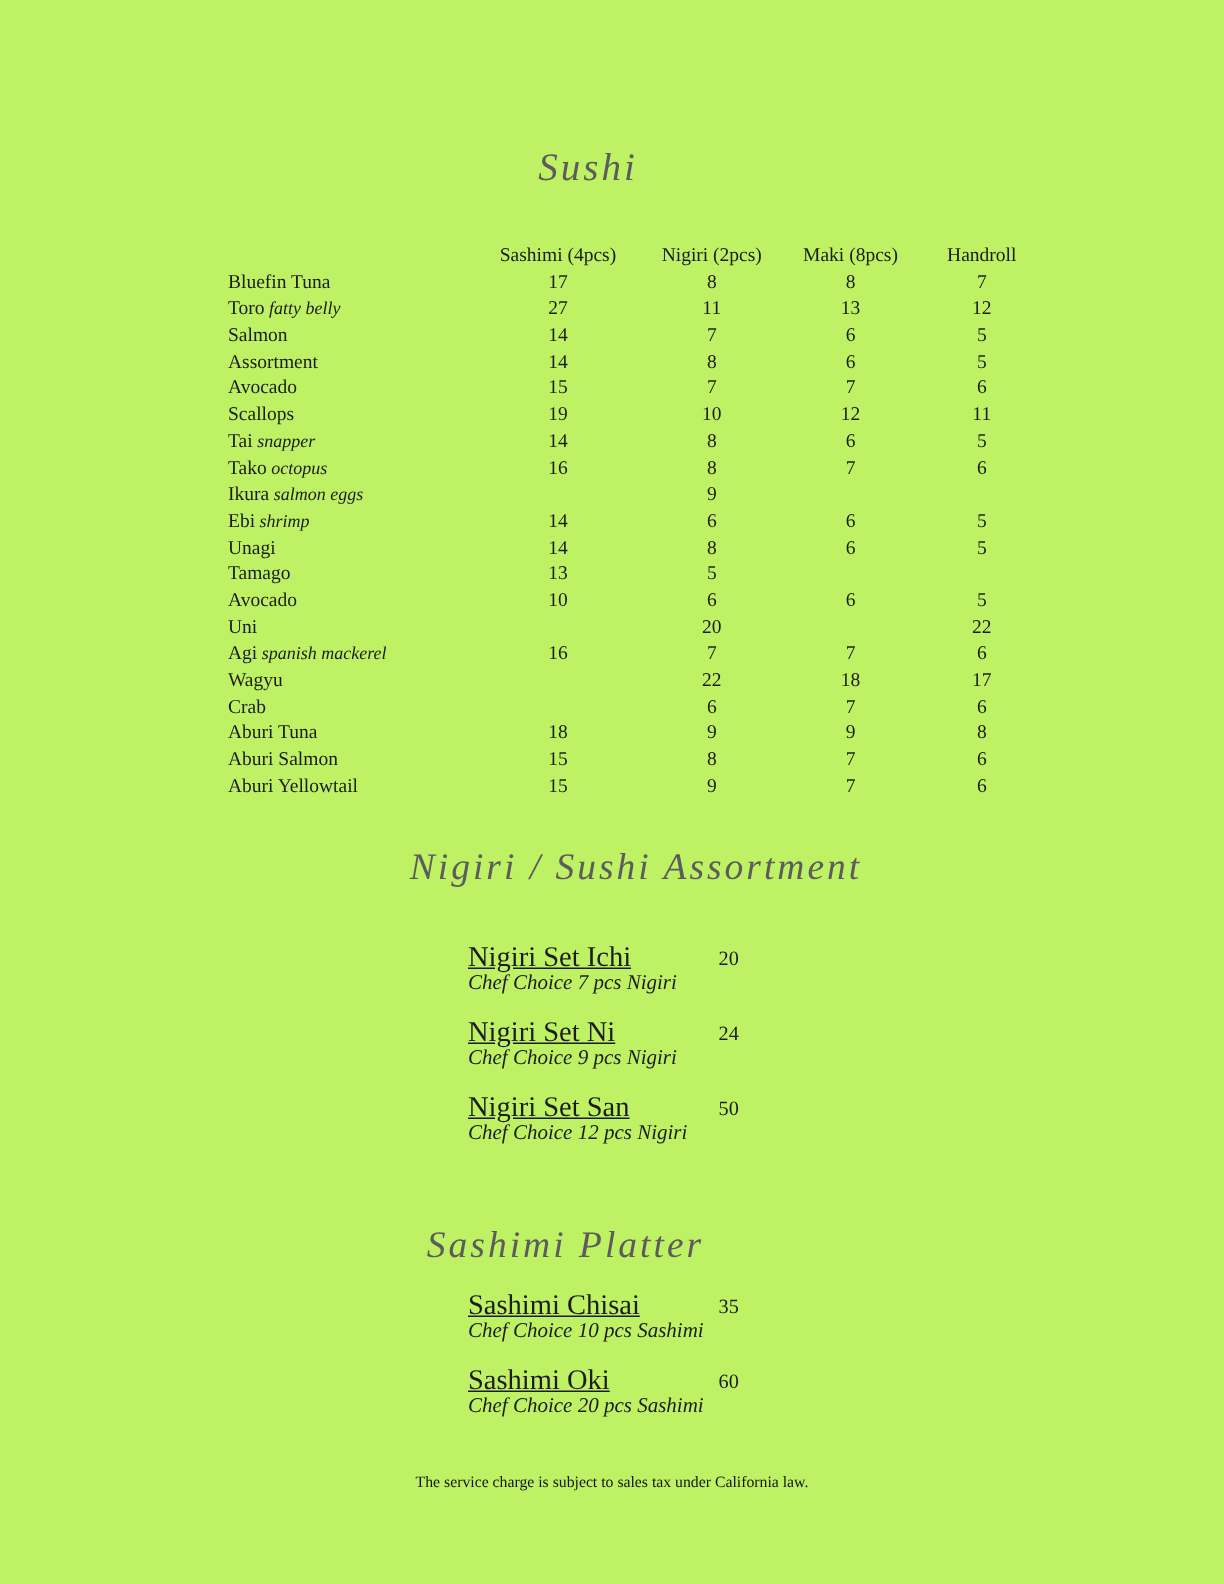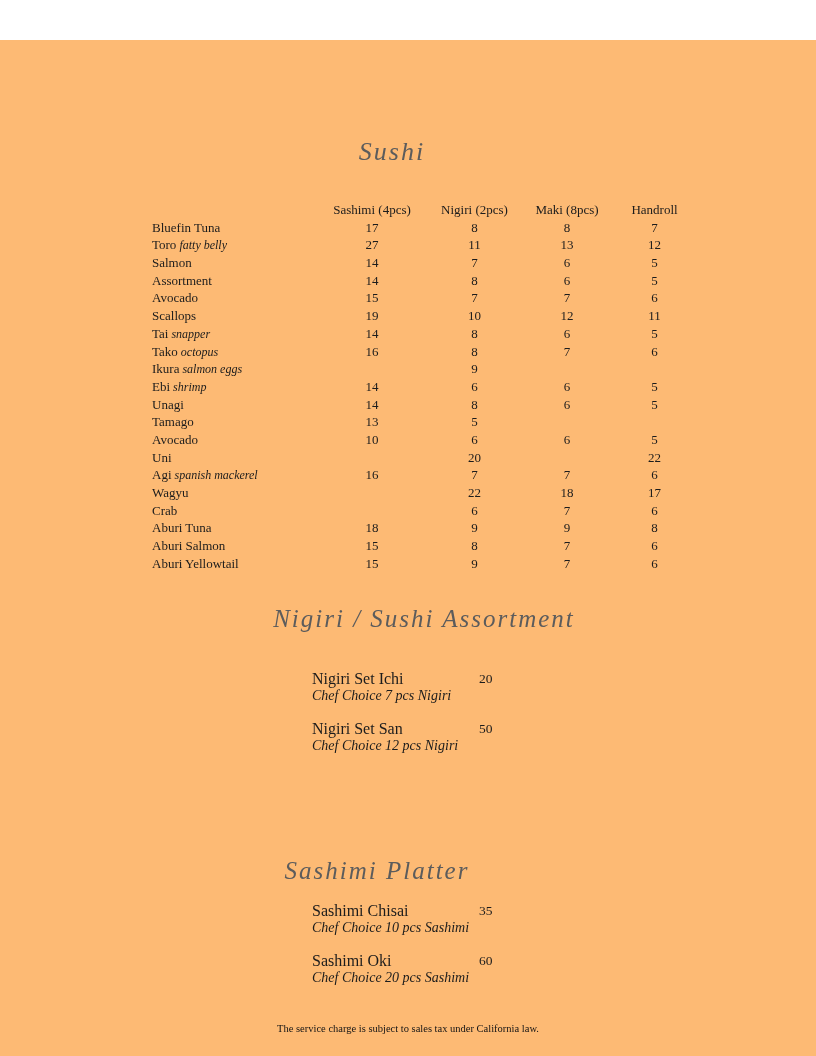--- a/index.html
+++ b/index.html
@@ -4,21 +4,21 @@
 <style>
   html, body { margin: 0; padding: 0; }
   body {
     width: 816px; height: 1056px;
     background: #ffffff;
     font-family: "Liberation Serif", serif;
     color: #1c1c1c;
     position: relative;
     overflow: hidden;
   }
-  .page { position: absolute; inset: 0; background: #fdba74; margin-top: 40px; }
+  .page { position: absolute; inset: 0; background: #bef264; }
 
   
   .script-title {
     position: absolute;
     width: 816px;
     text-align: center;
     font-family: "Liberation Serif", serif;
     font-style: italic;
     font-weight: 400;
     color: #5c5c5c;
@@ -48,21 +48,21 @@
     font-size: 12px;
     margin-left: 3px;
   }
   .cell-num { text-align: center; }
 
   
   .item-section { position: absolute; left: 312px; width: 240px; }
   #nigiri-items  { top: 630px; }
   #platter-items { top: 862px; }
   .set-item { position: relative; margin-bottom: 17px; }
-  .set-name  { font-size: 16px; line-height: 18px; white-space: nowrap; }
+  .set-name  { font-size: 19px; line-height: 18px; white-space: nowrap; text-decoration: underline; }
   .set-price { position: absolute; left: 167px; top: 0; font-size: 13.5px; line-height: 18px; }
   .set-desc  { font-size: 14px; font-style: italic; line-height: 14px; margin-top: 1px; white-space: nowrap; }
 
   
   .footer {
     position: absolute;
     top: 982px; left: 0;
     width: 816px;
     text-align: center;
     font-size: 10.5px;
@@ -289,20 +289,25 @@
   <div class="script-title" id="title-nigiri-assort">Nigiri / Sushi Assortment</div>
 
   <div class="item-section" id="nigiri-items">
 
       <div class="set-item">
         <div class="set-name">Nigiri Set Ichi</div>
         <div class="set-price">20</div>
         <div class="set-desc">Chef Choice 7 pcs Nigiri</div>
       </div>
 
+      <div class="set-item">
+        <div class="set-name">Nigiri Set Ni</div>
+        <div class="set-price">24</div>
+        <div class="set-desc">Chef Choice 9 pcs Nigiri</div>
+      </div>
 
       <div class="set-item">
         <div class="set-name">Nigiri Set San</div>
         <div class="set-price">50</div>
         <div class="set-desc">Chef Choice 12 pcs Nigiri</div>
       </div>
 
   </div>
 
   <div class="script-title" id="title-sashimi-platter">Sashimi Platter</div>

